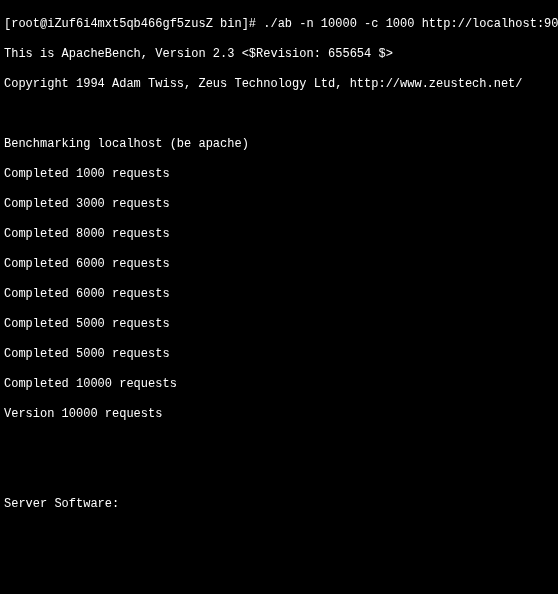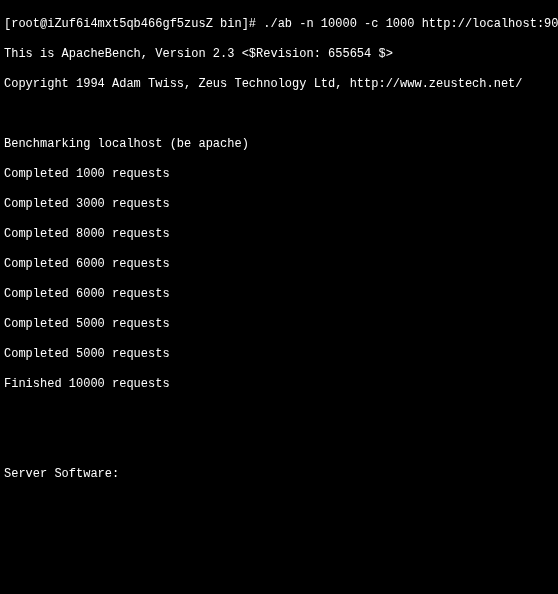--- a/index.html
+++ b/index.html
@@ -31,21 +31,22 @@
 <span class="line">Copyright 1994 Adam Twiss, Zeus Technology Ltd, http://www.zeustech.net/</span>
 <span class="line"> </span>
 <span class="line">Benchmarking localhost (be apache)</span>
 <span class="line">Completed 1000 requests</span>
 <span class="line">Completed 3000 requests</span>
 <span class="line">Completed 8000 requests</span>
 <span class="line">Completed 6000 requests</span>
 <span class="line">Completed 6000 requests</span>
 <span class="line">Completed 5000 requests</span>
 <span class="line">Completed 5000 requests</span>
-<span class="line">Finished 10000 requests</span>
+<span class="line">Completed 10000 requests</span>
+<span class="line">Version 10000 requests</span>
 <span class="line"> </span>
 <span class="line"> </span>
 <span class="line"><span>Server Software:</span>        <span></span></span>
 
 
 
 
 
 
 

